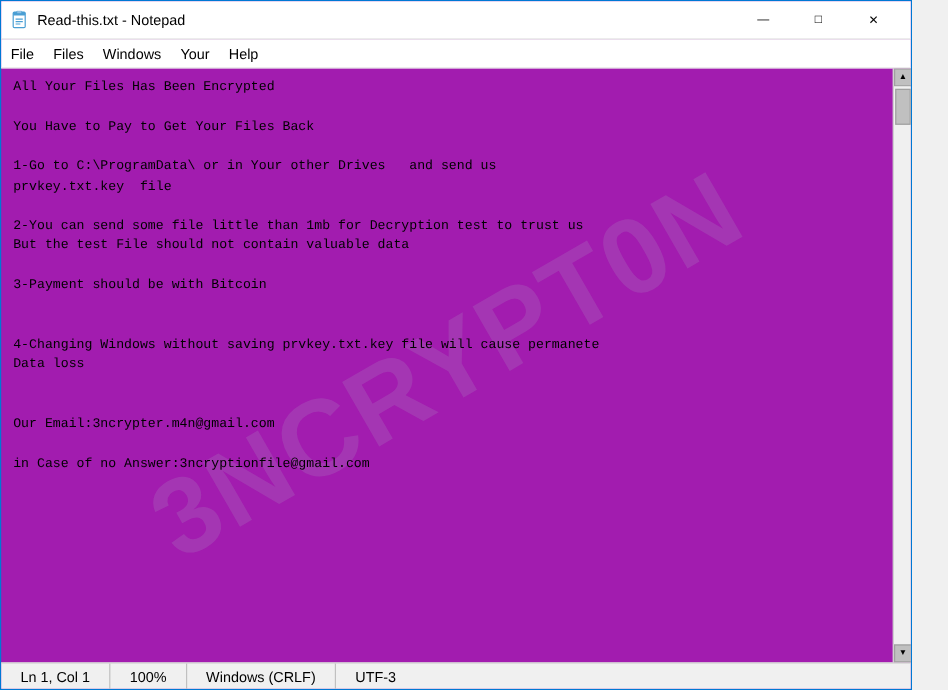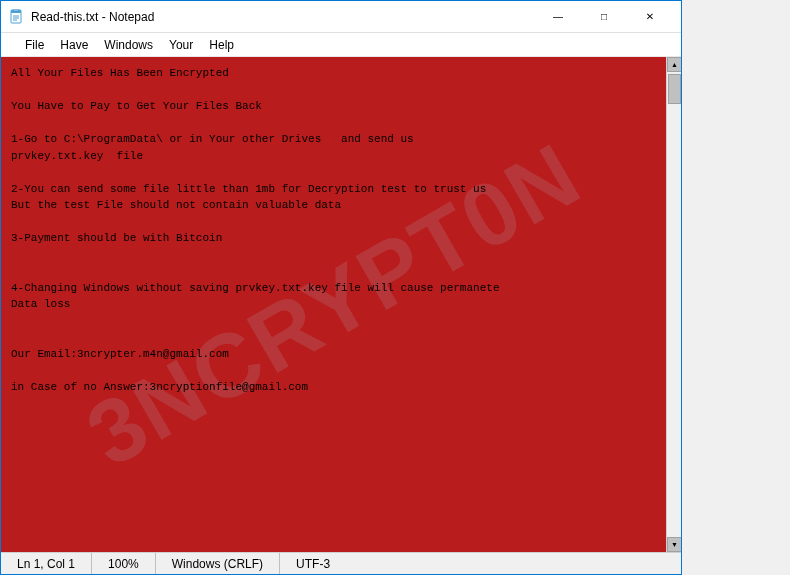--- a/index.html
+++ b/index.html
@@ -11,26 +11,26 @@
     body {
       width: 790px;
       height: 575px;
       background: #f0f0f0;
       font-family: 'Segoe UI', Arial, sans-serif;
       font-size: 13px;
       overflow: hidden;
     }
 
     .window {
-      width: 682px;
+      width: 760px;
       height: 575px;
       border: 1px solid #0078d4;
       display: flex;
       flex-direction: column;
-      background: #b91c1c;
+      background: #a21caf;
     }
 
     .title-bar {
       height: 32px;
       background: #fff;
       border-bottom: 1px solid #e0e0e0;
       display: flex;
       align-items: center;
       padding: 0 8px;
       flex-shrink: 0;
@@ -66,21 +66,21 @@
       justify-content: center;
       font-size: 10px;
       color: #000;
     }
 
     .menu-bar {
       height: 24px;
       background: #fff;
       display: flex;
       align-items: center;
-      padding: 0 16px;
+      padding: 0 0;
       border-bottom: 1px solid #e8e8e8;
       flex-shrink: 0;
     }
 
     .menu-item {
       padding: 2px 8px;
       font-size: 12px;
       color: #000;
       cursor: pointer;
       border-radius: 3px;
@@ -213,21 +213,21 @@
     </div>
     <div class="title-bar-controls">
       <button class="title-btn">—</button>
       <button class="title-btn">□</button>
       <button class="title-btn close">✕</button>
     </div>
   </div>
 
   <div class="menu-bar">
     <div class="menu-item">File</div>
-    <div class="menu-item">Have</div>
+    <div class="menu-item">Files</div>
     <div class="menu-item">Windows</div>
     <div class="menu-item">Your</div>
     <div class="menu-item">Help</div>
   </div>
 
   <div class="editor-container">
     <div class="text-area-wrapper">
       <div class="watermark">3NCRYPT0N</div>
       <div class="text-content">All Your Files Has Been Encrypted
 

